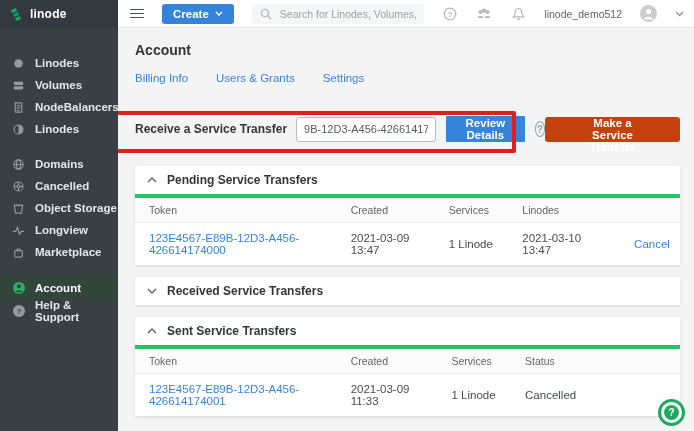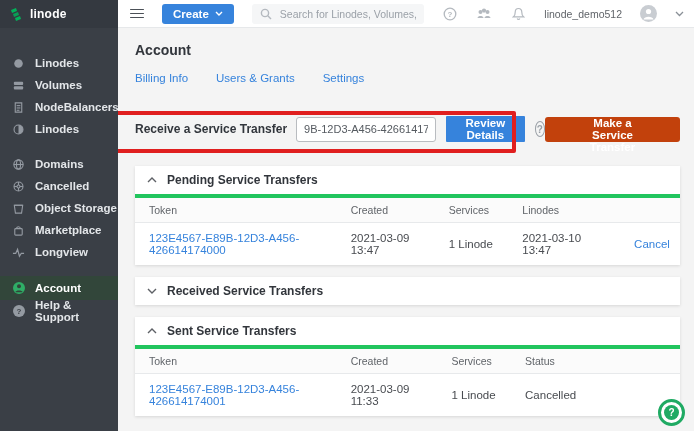--- a/index.html
+++ b/index.html
@@ -160,34 +160,34 @@
         <span class="ic">
           <svg width="13" height="13" viewBox="0 0 14 14" stroke="#949aa2" stroke-width="1.2" fill="none">
             <path d="M2.5 3.5 h9 l-1.2 8.5 h-6.6 z"></path>
               <line x1="2.5" y1="3.5" x2="11.5" y2="3.5"></line>
             </svg>
         </span>
         <span>Object Storage</span>
       </div>
       <div class="nav-item">
         <span class="ic">
+          <svg width="13" height="13" viewBox="0 0 14 14" stroke="#949aa2" stroke-width="1.3" fill="none">
+            <polyline points="1,8 4,8 6,3.5 8,11 10,8 13,8"></polyline>
+            </svg>
+        </span>
+        <span>Longview</span>
+      </div>
+      <div class="nav-item">
+        <span class="ic">
           <svg width="13" height="13" viewBox="0 0 14 14" stroke="#949aa2" stroke-width="1.2" fill="none">
             <rect x="3" y="5" width="8" height="7" rx="1"></rect>
               <path d="M5 5 C5 2.2 9 2.2 9 5"></path>
             </svg>
         </span>
         <span>Marketplace</span>
-      </div>
-      <div class="nav-item">
-        <span class="ic">
-          <svg width="13" height="13" viewBox="0 0 14 14" stroke="#949aa2" stroke-width="1.3" fill="none">
-            <polyline points="1,8 4,8 6,3.5 8,11 10,8 13,8"></polyline>
-            </svg>
-        </span>
-        <span>Longview</span>
       </div>
 
       <div class="nav-gap"></div>
 
       <div class="nav-item active">
         <span class="ic">
           <svg width="14" height="14" viewBox="0 0 14 14">
               <circle cx="7" cy="7" r="6" fill="#2fae66"></circle>
               <circle cx="7" cy="5.3" r="2" fill="#32463a"></circle>
               <path d="M3.2 11.2 C3.8 8.8 10.2 8.8 10.8 11.2" fill="#32463a"></path>

